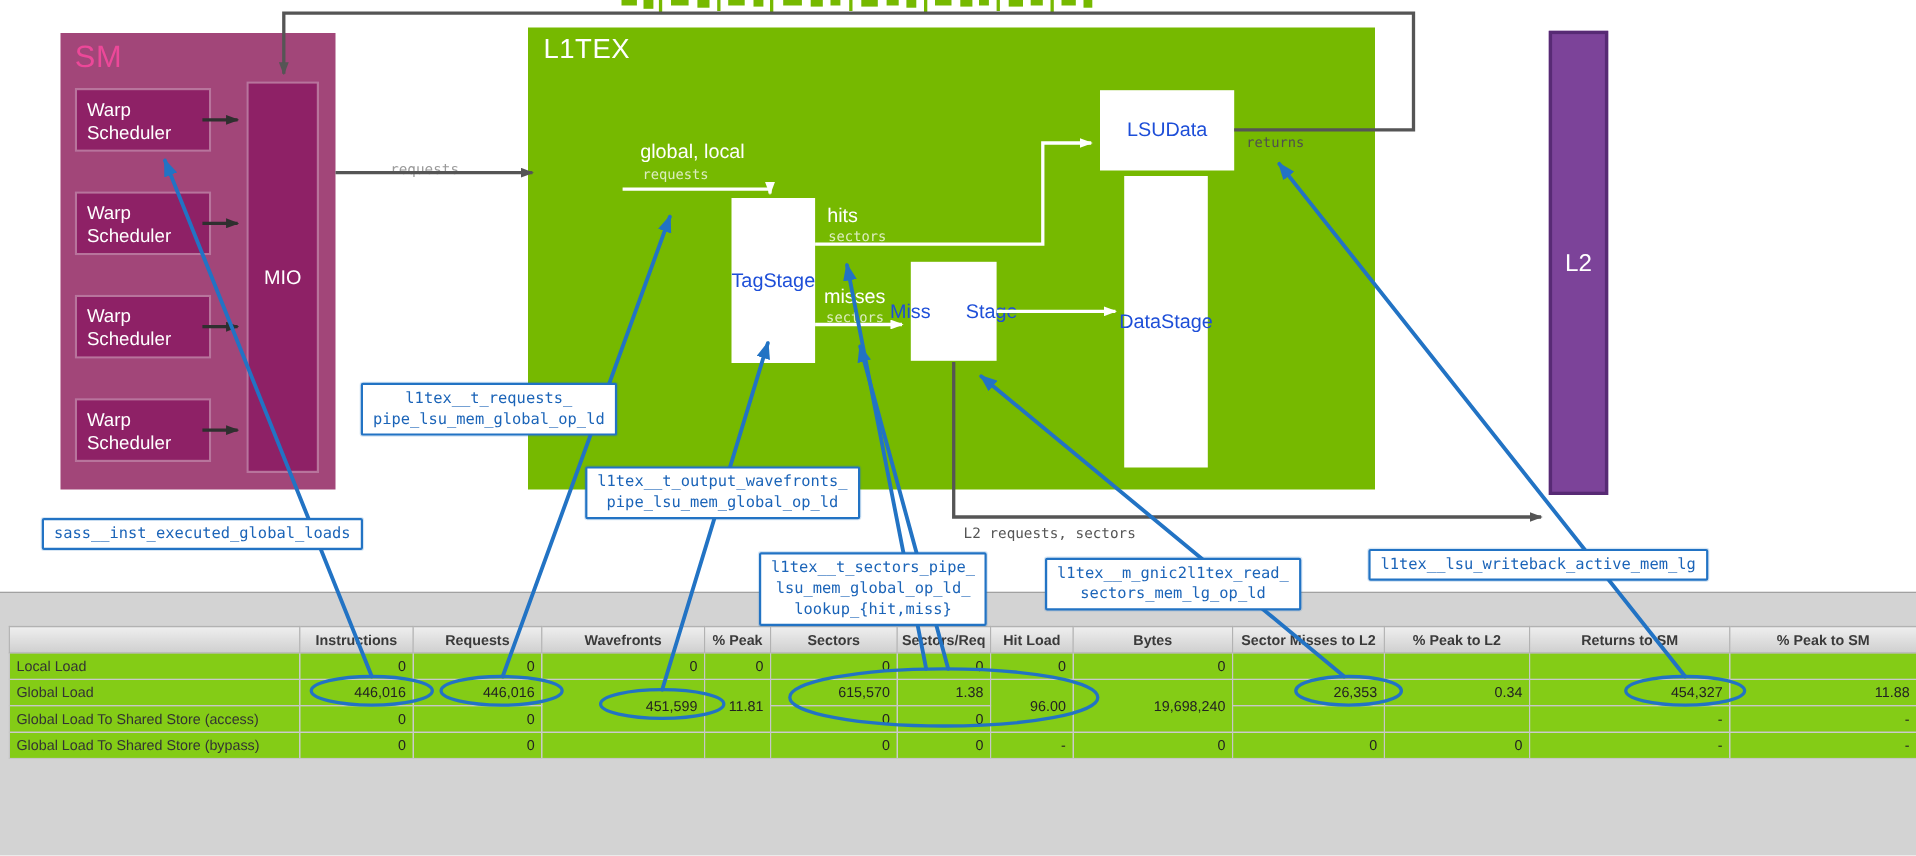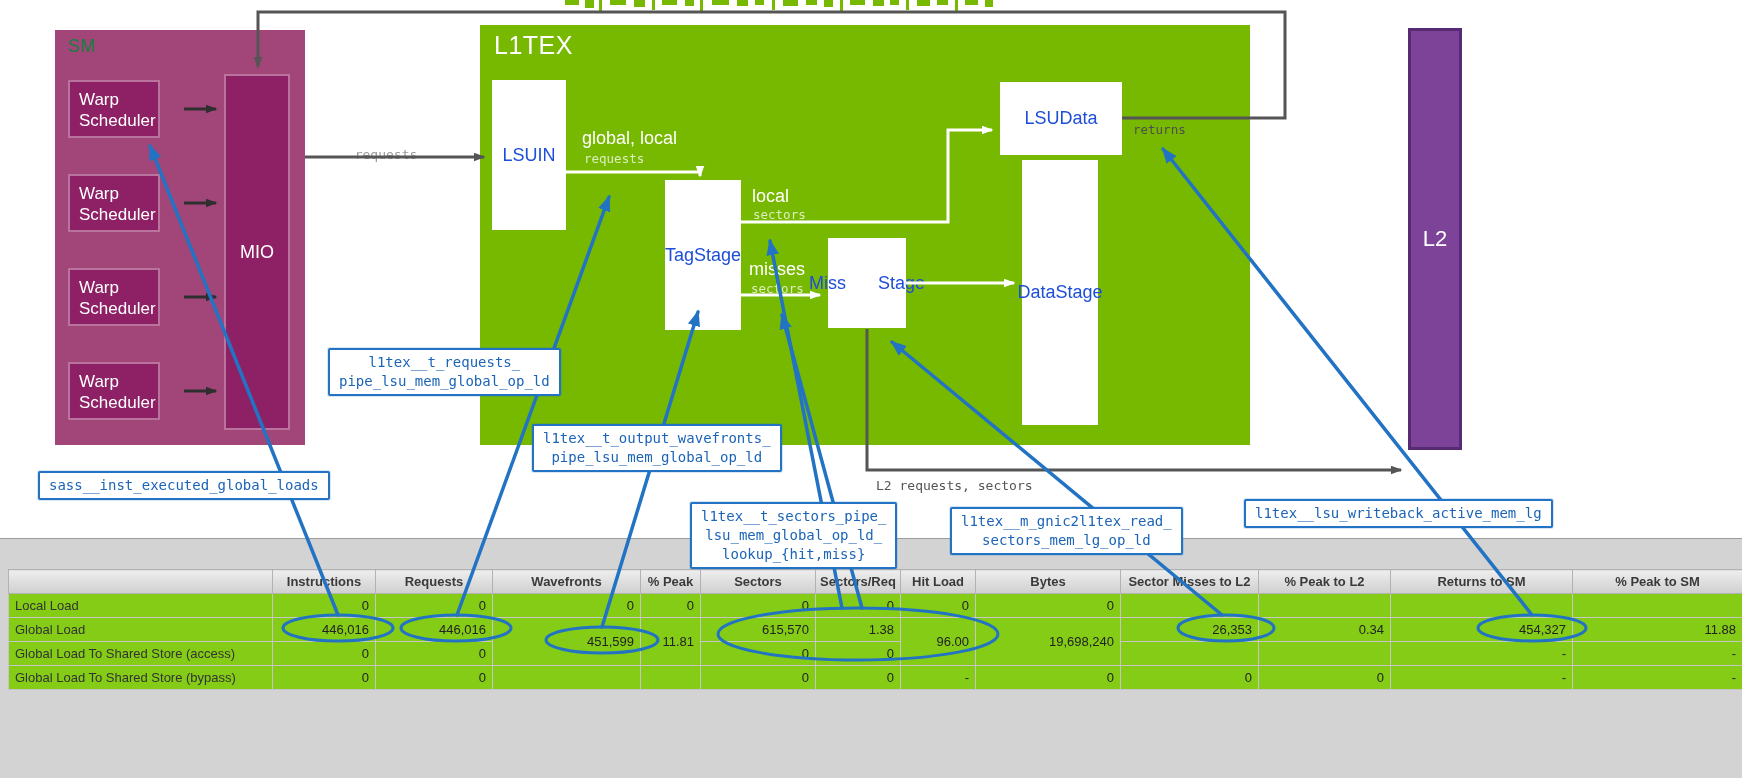--- a/index.html
+++ b/index.html
@@ -2,22 +2,22 @@
 <html><head>
 <meta charset="utf-8">
 <style>
   html,body{margin:0;padding:0;background:#fff;}
   #stage{position:relative;width:1742px;height:778px;background:#fff;overflow:hidden;
          font-family:"Liberation Sans",sans-serif;}
   .abs{position:absolute;}
 
   
   .sm-box{left:55px;top:30px;width:250px;height:415px;background:#a24679;}
-  .sm-title{left:68px;top:36px;color:#15803d;font-size:18px;letter-spacing:.5px;}
-  .ws{left:68px;width:92px;height:58px;background:#8e2166;border:2px solid #b8749c;
+  .sm-title{left:68px;top:36px;color:#ec4899;font-size:28px;letter-spacing:.5px;}
+  .ws{left:68px;width:124px;height:58px;background:#8e2166;border:2px solid #b8749c;
       color:#fff;font-size:17px;line-height:21px;padding:7px 0 0 9px;box-sizing:border-box;}
   .mio{left:224px;top:74px;width:66px;height:356px;background:#8e2166;border:2px solid #b8749c;
        color:#fff;font-size:18px;display:flex;align-items:center;justify-content:center;box-sizing:border-box;}
 
   
   .gls{left:328px;top:76px;width:116px;text-align:center;color:#6e6e6e;font-size:19px;line-height:25px;}
   .gls-sub{left:328px;top:147px;width:116px;text-align:center;color:#9a9a9a;
            font-family:"DejaVu Sans Mono",monospace;font-size:13px;}
 
   
@@ -166,43 +166,40 @@
   <div class="abs ws" style="top:268px"><span>Warp Scheduler</span></div>
   <div class="abs ws" style="top:362px"><span>Warp Scheduler</span></div>
   <div class="abs mio">
       <span>MIO</span>
     </div>
 
   <div class="abs gls-sub">requests</div>
 
   <div class="abs l1tex-box"></div>
   <div class="abs l1tex-title">L1TEX</div>
-  <div class="abs wbox lsuin">
-      <div>LSUIN</div>
-    </div>
   <div class="abs wbox tag">
     <div>Tag</div>
     <div>Stage</div>
   </div>
   <div class="abs wbox miss">
     <div>Miss</div>
     <div>Stage</div>
   </div>
   <div class="abs wbox data">
     <div>Data</div>
     <div>Stage</div>
   </div>
   <div class="abs wbox lsudata">
     <div>LSU</div>
     <div>Data</div>
   </div>
 
   <div class="abs flow-lbl" style="left:582px;top:128px">global, local</div>
   <div class="abs flow-sub" style="left:584px;top:151px">requests</div>
-  <div class="abs flow-lbl" style="left:752px;top:186px">local</div>
+  <div class="abs flow-lbl" style="left:752px;top:186px">hits</div>
   <div class="abs flow-sub" style="left:753px;top:207px">sectors</div>
   <div class="abs flow-lbl" style="left:749px;top:259px">misses</div>
   <div class="abs flow-sub" style="left:751px;top:281px">sectors</div>
   <div class="abs returns-lbl">returns</div>
   <div class="abs l2req-lbl">L2 requests, sectors</div>
 
   <div class="abs l2-box">
       <span>L2</span>
     </div>
 

